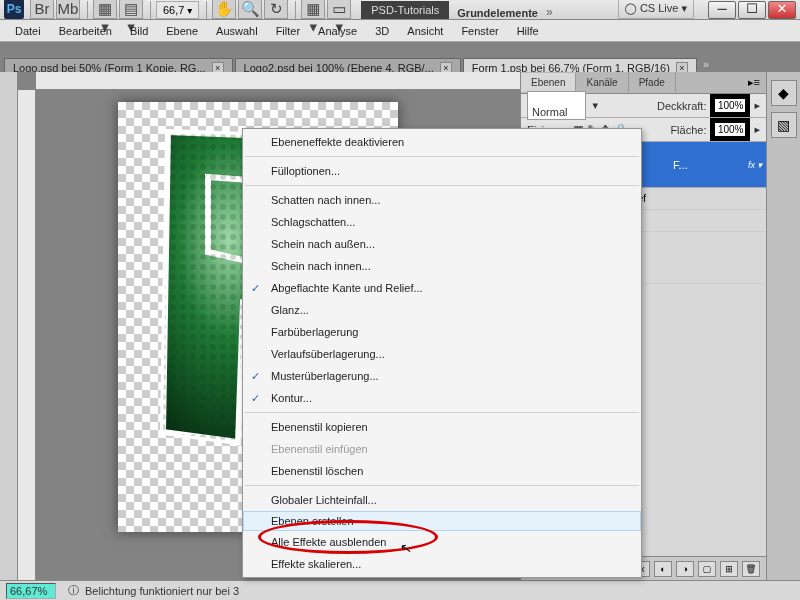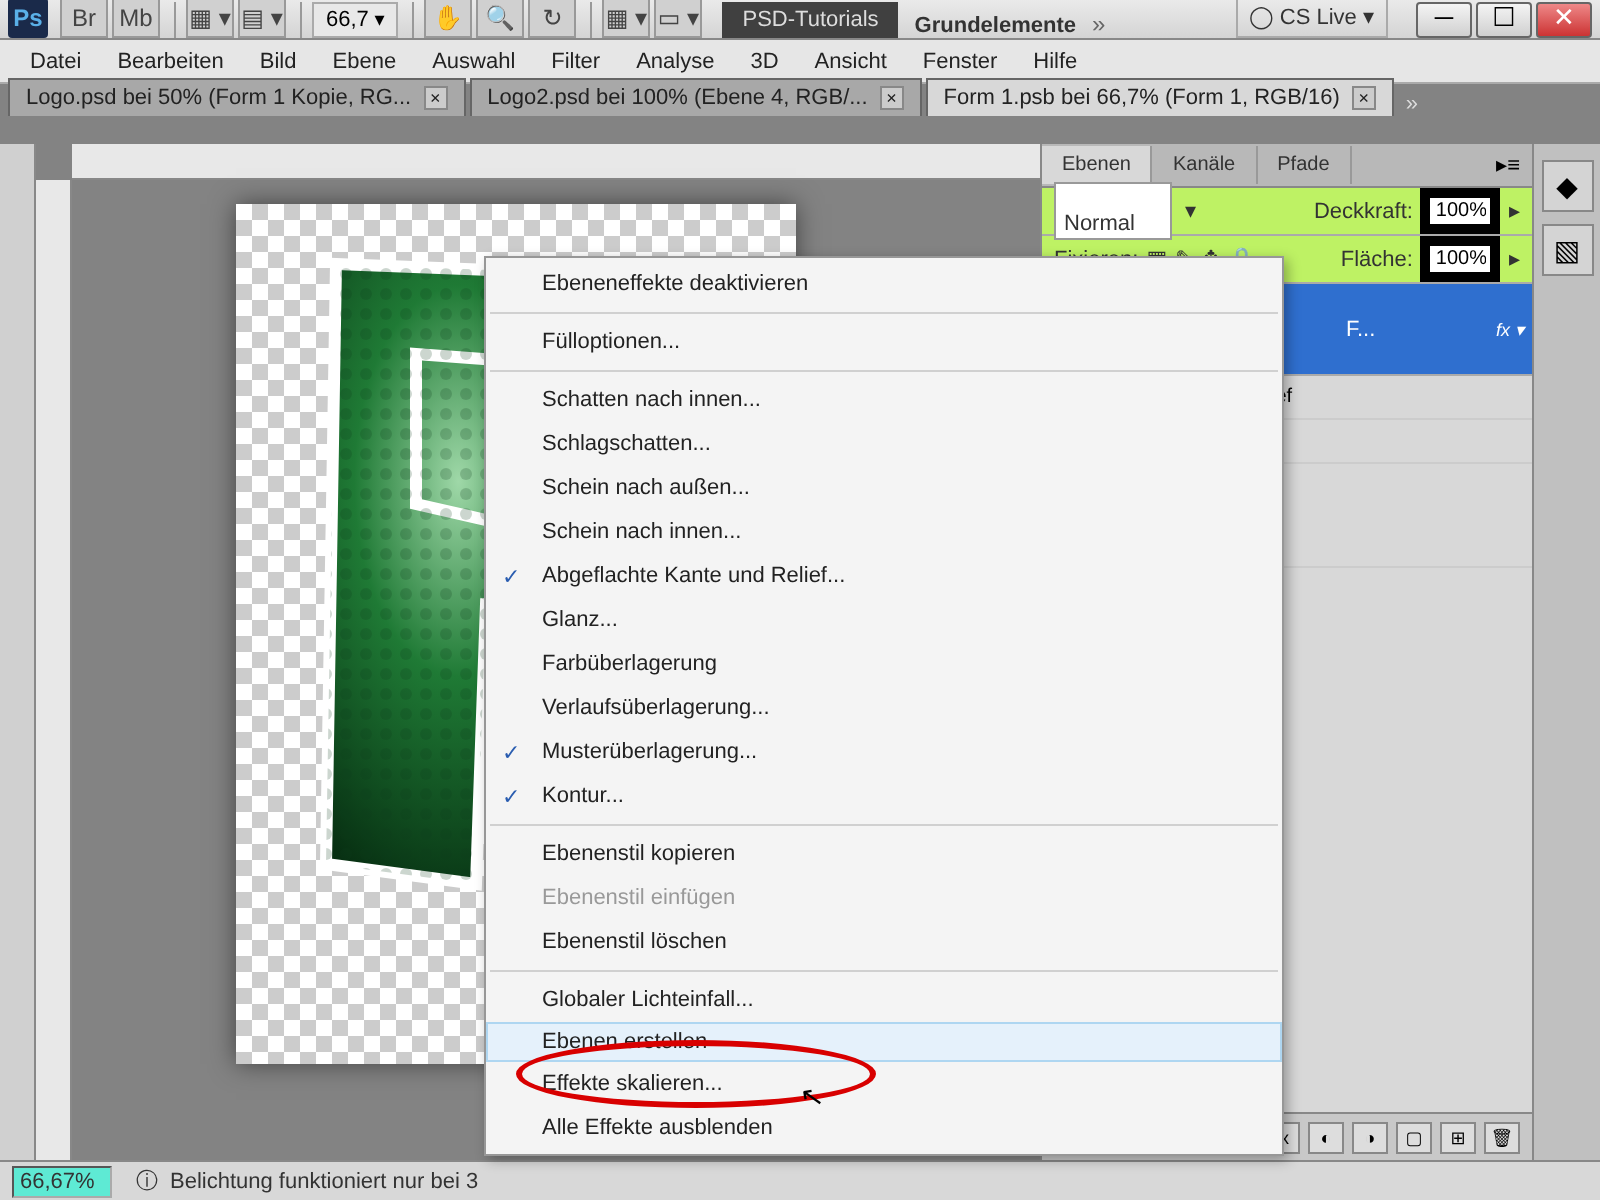--- a/index.html
+++ b/index.html
@@ -1,59 +1,59 @@
 <!DOCTYPE html>
 <html><head>
 <meta charset="utf-8">
 <style>
 * { margin: 0; padding: 0; box-sizing: border-box; font-family: "Segoe UI", Tahoma, sans-serif; font-size: 11px; user-select: none; }
 body { width: 800px; height: 600px; overflow: hidden; background: #b8b8b8; position: relative; }
 
 
 .titlebar { height: 20px; background: linear-gradient(to bottom, #eaeaea, #d4d4d4); display: flex; align-items: flex-end; padding: 0 4px; border-bottom: 1px solid #888; }
 .titlebar .logo { width: 20px; height: 20px; background: #1a2a4a; color: #5ab0e8; font-weight: bold; font-size: 12px; text-align: center; line-height: 20px; border-radius: 2px; margin-right: 6px; }
-.titlebar .tbtn { width: 24px; height: 20px; background: #d0d0d0; border: 1px solid #999; margin-right: 2px; font-size: 12px; text-align: center; line-height: 18px; color: #444; }
+.titlebar .tbtn { width: 24px; height: 20px; background: #d0d0d0; border: 1px solid #999; margin-right: 2px; font-size: 15px; text-align: center; line-height: 18px; color: #444; }
 .titlebar .sep { width: 1px; height: 18px; background: #999; margin: 0 5px; }
 .titlebar .dropdown { padding: 2px 6px; background: #e8e8e8; border: 1px solid #aaa; margin-right: 2px; font-size: 10px; }
 .titlebar .dark { background: #404040; color: #ddd; padding: 3px 10px; font-size: 11px; margin-left: 8px; }
 .titlebar .txt { margin-left: 8px; font-weight: bold; color: #333; }
 .titlebar .chevrons { margin-left: 8px; color: #666; font-size: 12px; }
 .titlebar .spacer { flex: 1; }
 .titlebar .cs { padding: 3px 6px; color: #333; border: 1px solid #aaa; margin-right: 6px; }
 .winbtns { display: flex; margin-left: 6px; }
 .winbtn { width: 28px; height: 18px; border: 1px solid #666; background: linear-gradient(to bottom, #f4f4f4, #d0d0d0); margin-left: 2px; text-align: center; line-height: 14px; font-size: 13px; border-radius: 2px; }
 .winbtn.close { background: linear-gradient(to bottom, #e88, #c33); color: #fff; }
 
 
 .menubar { height: 22px; background: #e6e6e6; display: flex; align-items: center; padding: 0 6px; border-bottom: 1px solid #aaa; }
 .menubar span { padding: 3px 9px; color: #222; }
 
 
-.doctabs { height: 22px; background: #838383; display: flex; align-items: flex-end; padding: 16px 4px; }
+.doctabs { height: 22px; background: #838383; display: flex; align-items: flex-start; padding: 16px 4px; }
 .doctab { background: #a8a8a8; color: #222; padding: 3px 8px; margin-right: 2px; font-size: 10px; border: 1px solid #666; border-bottom: none; display: flex; align-items: center; }
 .doctab.active { background: #d8d8d8; }
 .doctab .x { margin-left: 6px; width: 12px; height: 12px; font-size: 9px; text-align: center; line-height: 11px; background: #ccc; border: 1px solid #888; }
 .doctabs .expand { margin-left: 4px; color: #ddd; font-size: 11px; }
 
 
 .workarea { position: absolute; top: 72px; left: 0; right: 0; bottom: 20px; display: flex; }
 .leftstrip { width: 18px; background: #d0d0d0; border-right: 1px solid #888; }
 .canvas-wrap { flex: 1; background: #838383; position: relative; overflow: hidden; }
 .ruler-h { position: absolute; top: 0; left: 18px; right: 0; height: 18px; background: #e8e8e8; border-bottom: 1px solid #888; font-size: 8px; color: #444; }
 .ruler-v { position: absolute; top: 18px; left: 0; width: 18px; bottom: 0; background: #e8e8e8; border-right: 1px solid #888; }
 .canvas { position: absolute; top: 30px; left: 100px; width: 280px; height: 430px; 
   background-image: linear-gradient(45deg, #ccc 25%, transparent 25%), linear-gradient(-45deg, #ccc 25%, transparent 25%), linear-gradient(45deg, transparent 75%, #ccc 75%), linear-gradient(-45deg, transparent 75%, #ccc 75%);
   background-size: 16px 16px; background-position: 0 0, 0 8px, 8px -8px, -8px 0; background-color: #fff;
   box-shadow: 0 0 12px rgba(0,0,0,.5);
 }
 .shape { position: absolute; top: 20px; left: 30px; width: 200px; height: 340px; }
 .shape svg { width: 100%; height: 100%; }
 
 
-.rightpanel { position: absolute; top: 72px; right: 0; width: 280px; bottom: 20px; background: #bef264; border-left: 1px solid #888; display: flex; }
+.rightpanel { position: absolute; top: 72px; right: 0; width: 280px; bottom: 20px; background: #e5e5e5; border-left: 1px solid #888; display: flex; }
 .panelcol { flex: 1; display: flex; flex-direction: column; }
 .paneltabs { height: 22px; background: #b8b8b8; display: flex; align-items: center; border-bottom: 1px solid #888; }
 .paneltab { padding: 4px 10px; font-size: 10px; color: #333; background: #d8d8d8; border-right: 1px solid #999; }
 .paneltab.inactive { background: #b8b8b8; }
 .panelrow { height: 24px; display: flex; align-items: center; padding: 0 6px; border-bottom: 1px solid #aaa; font-size: 10px; color: #333; gap: 4px; }
 .panelrow .lbl { margin-left: auto; }
 .panelrow input { width: 40px; font-size: 10px; text-align: right; border: 5px solid #000000; padding: 1px 2px; }
 .layers { flex: 1; background: #d8d8d8; overflow: hidden; }
 .layer { height: 46px; display: flex; align-items: center; padding: 2px 4px; border-bottom: 1px solid #aaa; gap: 36px; }
 .layer.sel { background: #2f6fcf; color: #fff; }
@@ -279,21 +279,21 @@
       <span>Ebenenstil löschen</span>
     </div>
     <div class="ctxsep"></div>
     <div class="ctxitem">
       <span>Globaler Lichteinfall...</span>
     </div>
     <div class="ctxitem hover">
       <span>Ebenen erstellen</span>
     </div>
     <div class="ctxitem">
+      <span>Alle Effekte ausblenden</span>
+    </div>
+    <div class="ctxitem">
       <span>Effekte skalieren...</span>
-    </div>
-    <div class="ctxitem">
-      <span>Alle Effekte ausblenden</span>
     </div>
   </div>
 
 <div class="redcircle"></div>
 <div class="cursor">↖</div>
 
 </body></html>

